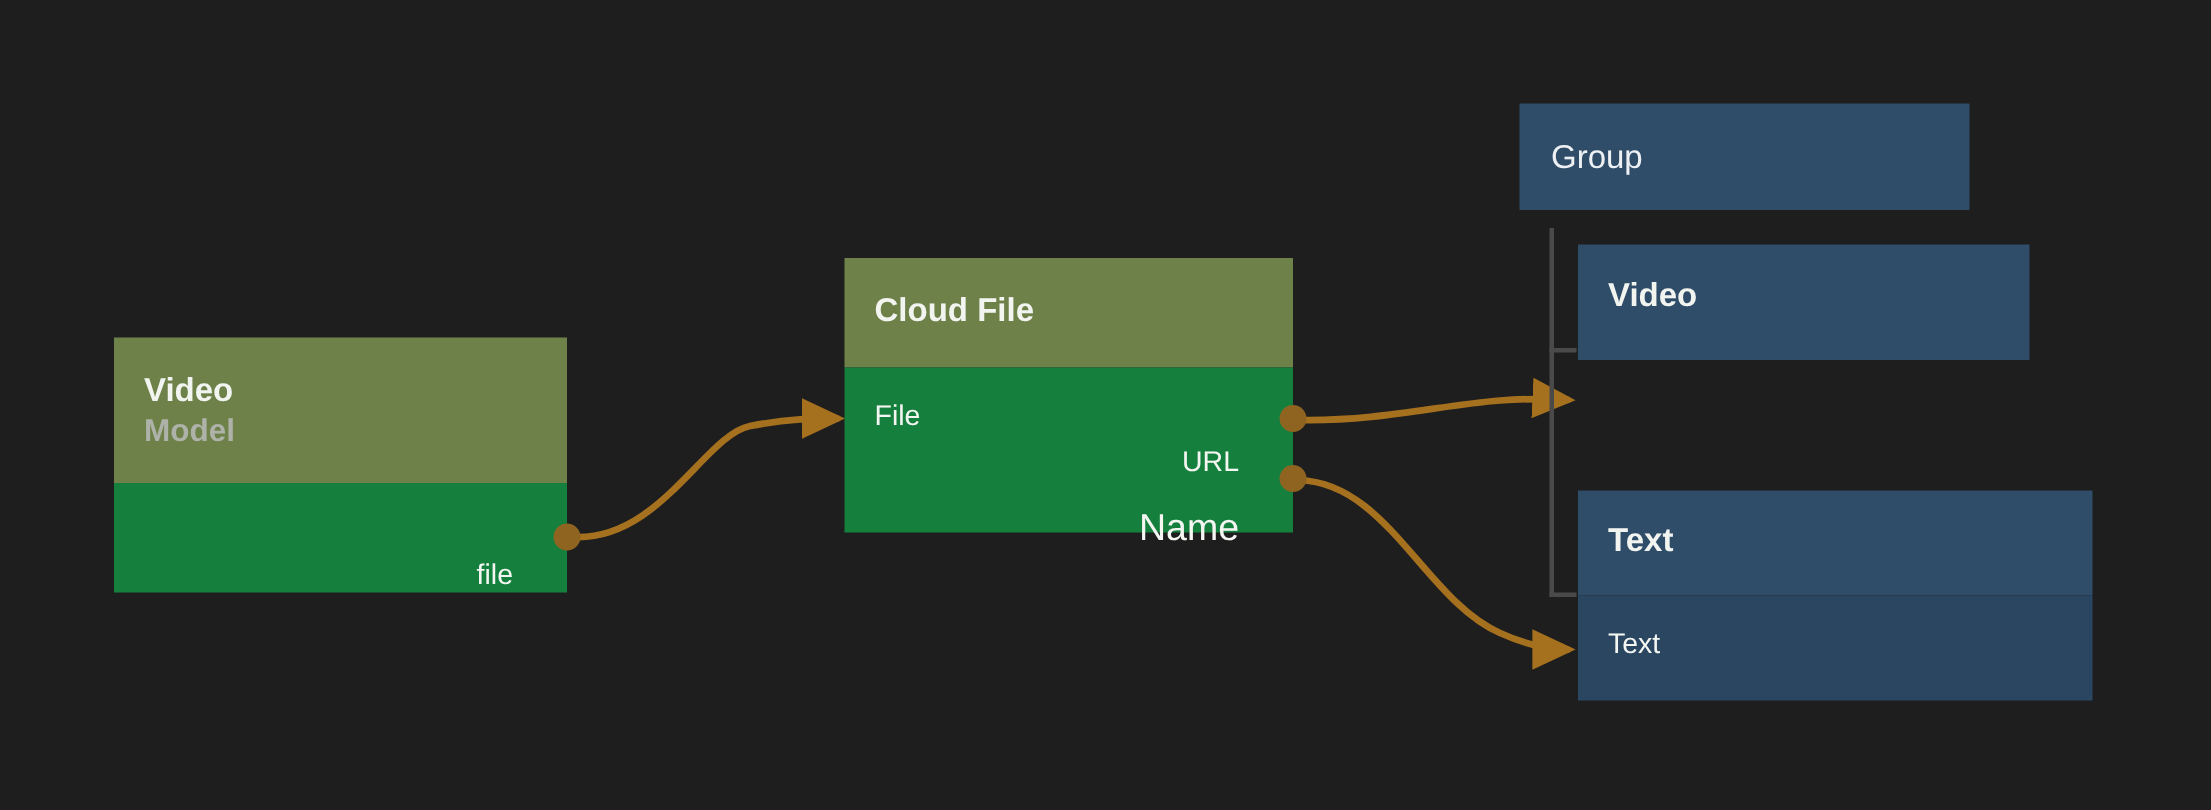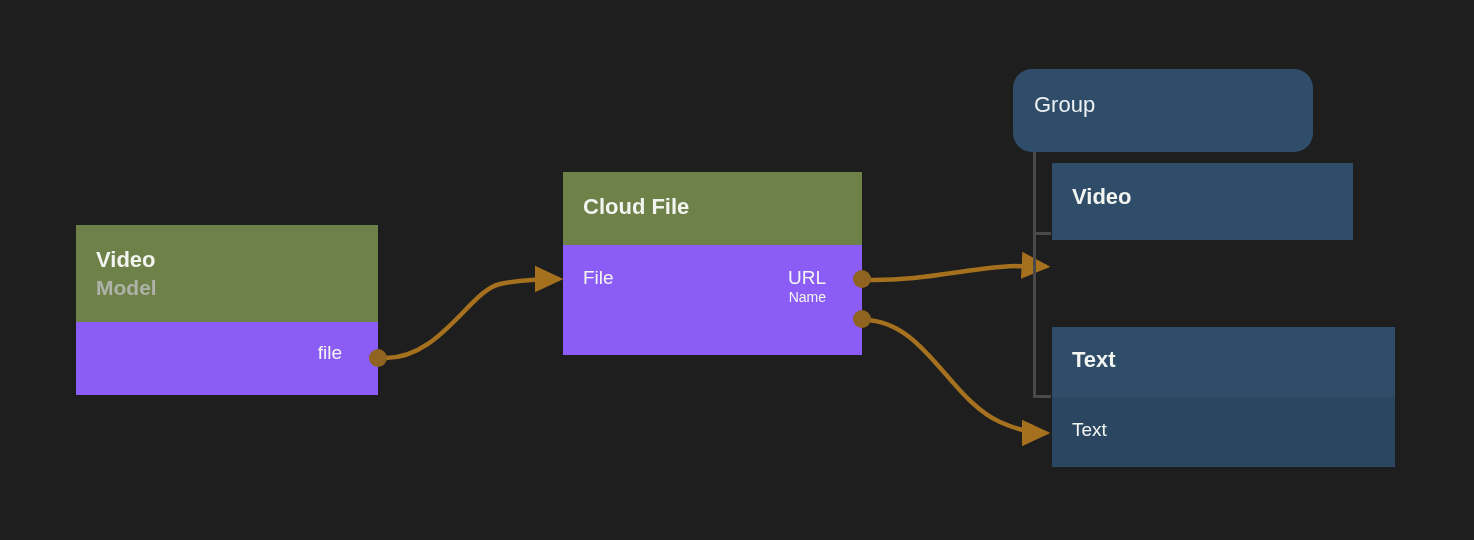--- a/index.html
+++ b/index.html
@@ -57,25 +57,25 @@
     color: #aeb2a8;
     font-weight: normal;
     white-space: nowrap;
   }
   .row-label {
     position: absolute;
     color: #f4f6f2;
     font-weight: normal;
     white-space: nowrap;
   }
-  .row-label.right { text-align: right; }
+  .row-label.right { text-align: right; margin-top: 31px; }
 
   
   .node-green .node-header { background: #6e8149; }
-  .node-green .node-body   { background: #8b5cf6; }
+  .node-green .node-body   { background: #15803d; }
 
   
   .node-blue .node-header { background: #2f4d69; }
   .node-blue .node-body   { background: #2a4661; }
 
   
   .group-banner {
     position: absolute;
     background: #2f4d69;
     box-sizing: border-box;
@@ -109,25 +109,25 @@
   #node-video-model .node-subtitle { left: 20px; top: 51px;  font-size: 21px; font-weight: bold; }
   #node-video-model .row-file      { right: 36px; top: 20px; font-size: 19px; }
   #node-video-model .port-file     { left: 293px; top: 124px; }
 
   #node-cloud-file { left: 563px; top: 172px; width: 299px; height: 143px; }
   #node-cloud-file .node-header { height: 73px; }
   #node-cloud-file .node-body   { height: 110px; }
   #node-cloud-file .node-title  { left: 20px; top: 22px; font-size: 22px; }
   #node-cloud-file .row-in-file { left: 20px;  top: 22px; font-size: 19px; }
   #node-cloud-file .row-out-url { right: 36px; top: 22px; font-size: 19px; }
-  #node-cloud-file .row-out-name{ right: 36px; top: 44px; font-size: 14px; }
+  #node-cloud-file .row-out-name{ right: 36px; top: 62px; font-size: 25px; }
   #node-cloud-file .port-url    { left: 290px; top: 98px; }
   #node-cloud-file .port-name   { left: 290px; top: 138px; }
 
-  #group-banner-main { left: 1013px; top: 69px; width: 300px; height: 83px; border-radius: 19px; }
+  #group-banner-main { left: 1013px; top: 69px; width: 300px; height: 71px; }
   #group-banner-main .group-label { left: 21px; top: 23px; font-size: 22px; }
 
   #node-group-video { left: 1052px; top: 163px; width: 301px; height: 140px; }
   #node-group-video .node-header { height: 77px; }
   #node-group-video .node-body   { height: 63px; }
   #node-group-video .node-title  { left: 20px; top: 21px; font-size: 22px; }
   #node-group-video .row-source  { left: 20px; top: 17px; font-size: 19px; }
 
   #node-group-text { left: 1052px; top: 327px; width: 343px; height: 140px; }
   #node-group-text .node-header { height: 70px; }

